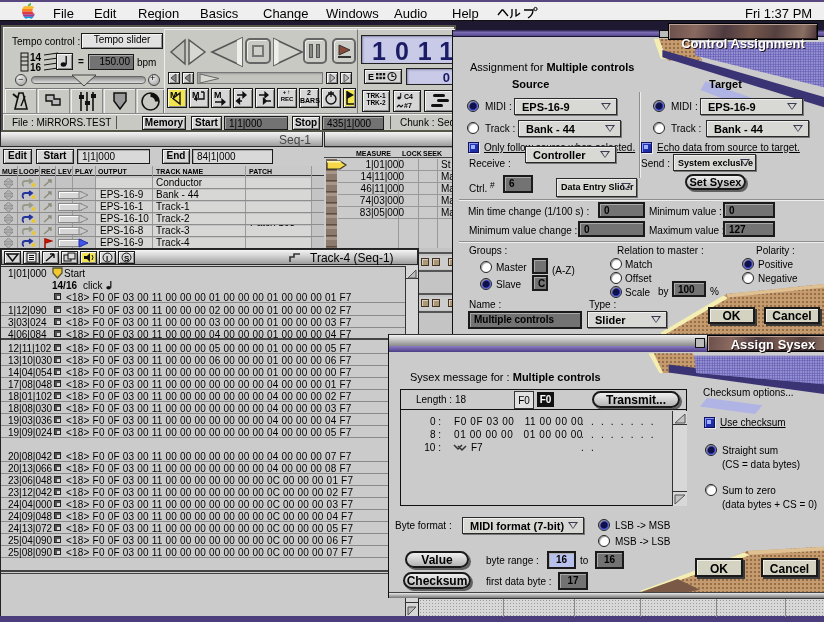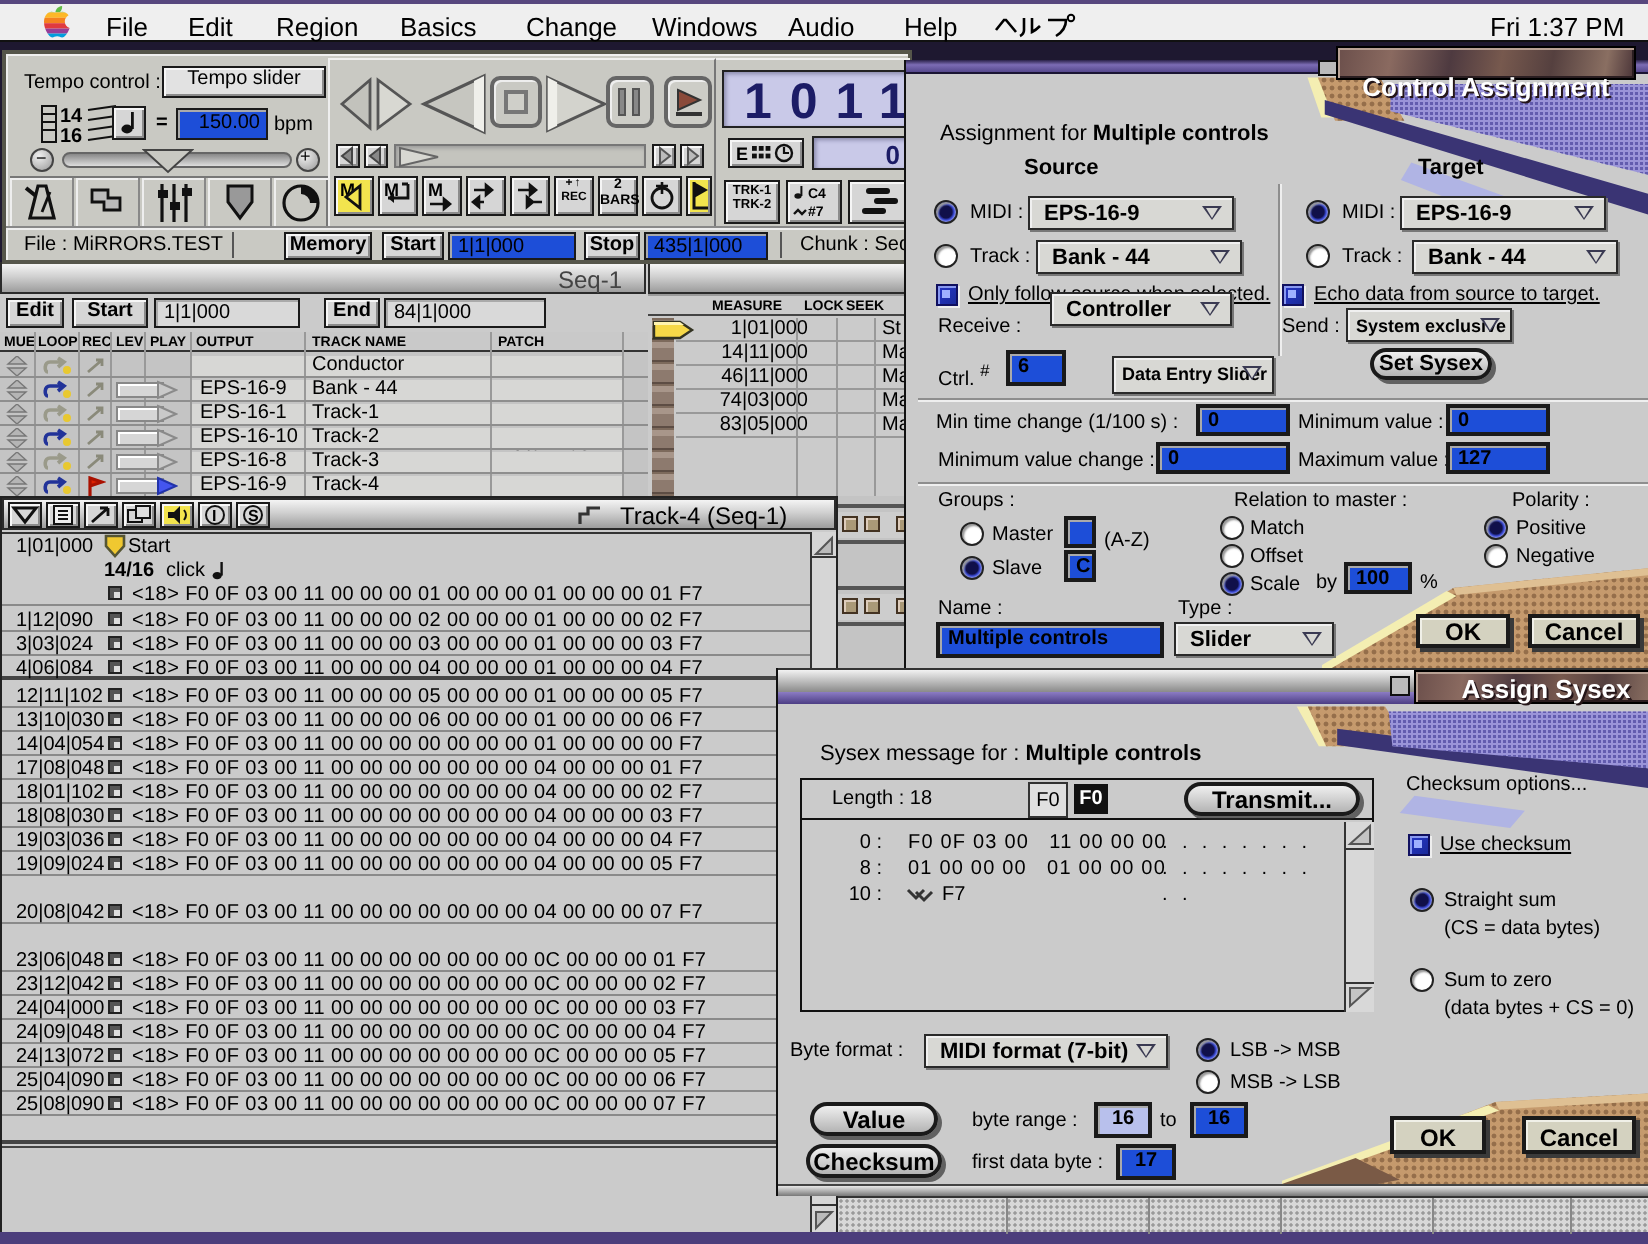--- a/index.html
+++ b/index.html
@@ -3,21 +3,21 @@
 <meta charset="utf-8">
 <style>
 *{margin:0;padding:0;box-sizing:border-box}
 html,body{width:824px;height:622px;overflow:hidden}
 body{position:relative;font-family:"Liberation Sans",sans-serif;background:#191124;color:#000}
 .a{position:absolute}
 .win{position:absolute;background:#cbcbcb}
 .t{position:absolute;font-size:10px;white-space:nowrap}
 .b{font-weight:bold}
 .btn{position:absolute;background:#d6d6d6;border:1px solid #1a1a1a;box-shadow:inset 1px 1px 0 #f6f6f6,inset -1px -1px 0 #8c8c8c;text-align:center;font-size:10px;white-space:nowrap}
-.fld{position:absolute;background:#1d4ed8;border:1px solid #1a1a1a;font-size:10px;white-space:nowrap;padding:1px 0 0 4px;box-shadow:inset 1px 1px 0 #aaa}
+.fld{position:absolute;background:#737373;border:1px solid #1a1a1a;font-size:10px;white-space:nowrap;padding:1px 0 0 4px;box-shadow:inset 1px 1px 0 #aaa}
 .drop{position:absolute;background:#d8d8d4;border:1px solid #2a2a2a;box-shadow:1px 1px 0 #777,inset 1px 1px 0 #f0f0f0;font-size:11px;font-weight:bold;padding:2px 0 0 7px;white-space:nowrap}
 .drop i{position:absolute;right:5px;top:4px;width:0;height:0;border-left:5px solid transparent;border-right:5px solid transparent;border-top:7px solid #3a3a52;font-style:normal}
 .drop i::after{content:"";position:absolute;left:-3px;top:-6px;width:0;height:0;border-left:3px solid transparent;border-right:3px solid transparent;border-top:5px solid #d8d8d4}
 .pill{position:absolute;background:linear-gradient(#efefef,#b4b4b4);border:2px solid #1a1a1a;border-radius:10px;text-align:center;font-weight:bold;font-size:12px;box-shadow:2px 2px 0 rgba(40,40,40,.65);white-space:nowrap}
 .rad{position:absolute;width:12px;height:12px;border-radius:50%;background:#fff;border:1px solid #222;box-shadow:inset 1px 1px 1px #999}
 .rad.on{background:radial-gradient(circle at 50% 50%,#10104a 0 3px,#3a4ad6 4px,#e8e8ff 6px)}
 .chk{position:absolute;width:11px;height:11px;border:1px solid #101060;background:linear-gradient(135deg,#2636c8,#1a2a9a);box-shadow:inset 1px 1px 0 #8898f0, 1px 1px 0 #eee}
 .chk::after{content:"";position:absolute;left:2px;top:2px;width:4px;height:4px;background:#9fb0ff}
 .sep-h{position:absolute;height:2px;border-top:1px solid #8e8e8e;border-bottom:1px solid #efefef}
 .sep-v{position:absolute;width:2px;border-left:1px solid #8e8e8e;border-right:1px solid #efefef}
@@ -609,20 +609,25 @@
     <div class="hexrow" style="top:159px">
         <span class="lb">19|09|024</span>
         <span class="ic"></span>
         <span class="hx">&lt;18&gt; F0 0F 03 00 11 00 00 00 00 00 00 00 04 00 00 00 05 F7</span>
       </div>
     <div class="hexrow" style="top:183px">
         <span class="lb">20|08|042</span>
         <span class="ic"></span>
         <span class="hx">&lt;18&gt; F0 0F 03 00 11 00 00 00 00 00 00 00 04 00 00 00 07 F7</span>
       </div>
+    <div class="hexrow" style="top:195px">
+        <span class="lb">20|13|066</span>
+        <span class="ic"></span>
+        <span class="hx">&lt;18&gt; F0 0F 03 00 11 00 00 00 00 00 00 00 04 00 00 00 08 F7</span>
+      </div>
     <div class="hexrow" style="top:207px">
         <span class="lb">23|06|048</span>
         <span class="ic"></span>
         <span class="hx">&lt;18&gt; F0 0F 03 00 11 00 00 00 00 00 00 00 0C 00 00 00 01 F7</span>
       </div>
     <div class="hexrow" style="top:219px">
         <span class="lb">23|12|042</span>
         <span class="ic"></span>
         <span class="hx">&lt;18&gt; F0 0F 03 00 11 00 00 00 00 00 00 00 0C 00 00 00 02 F7</span>
       </div>

